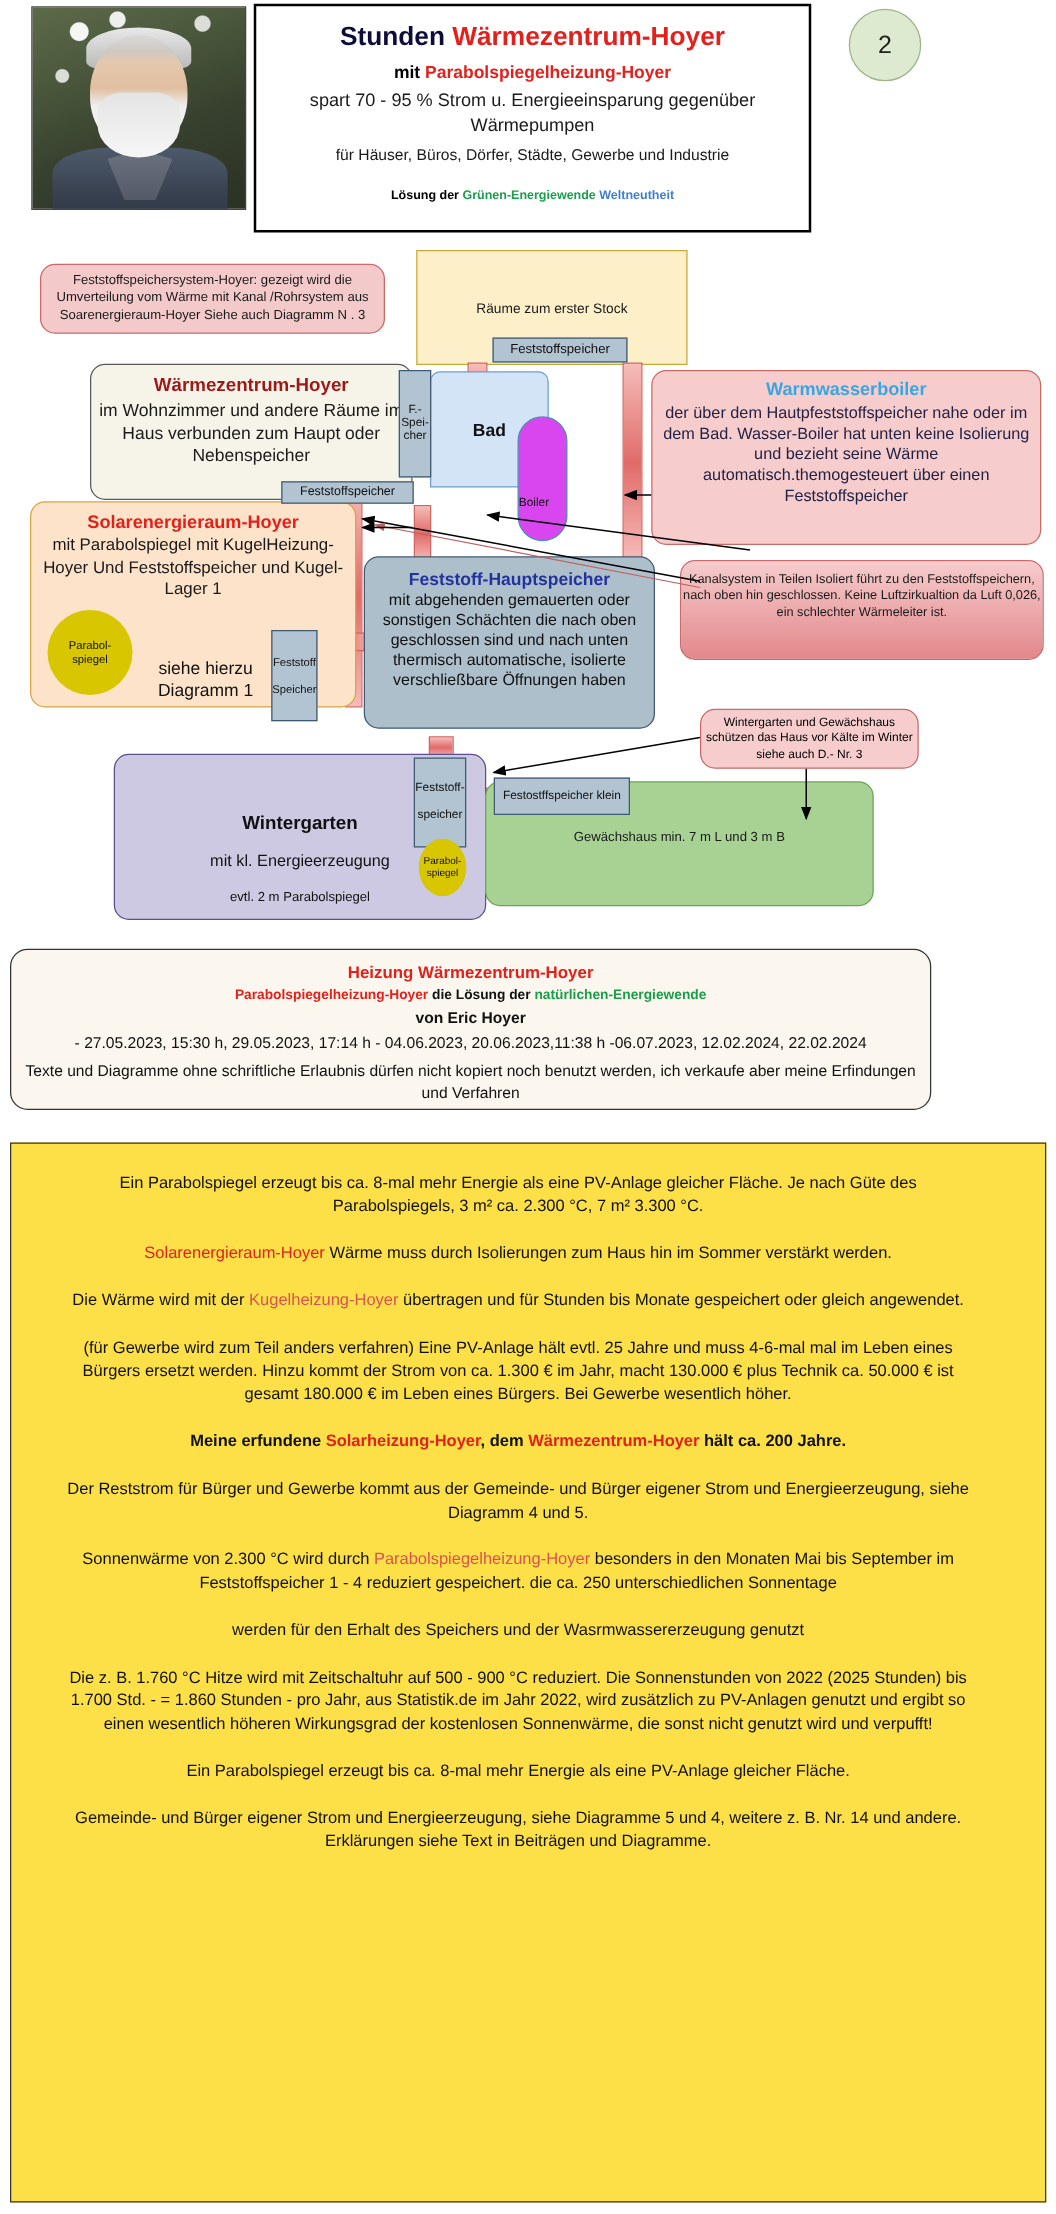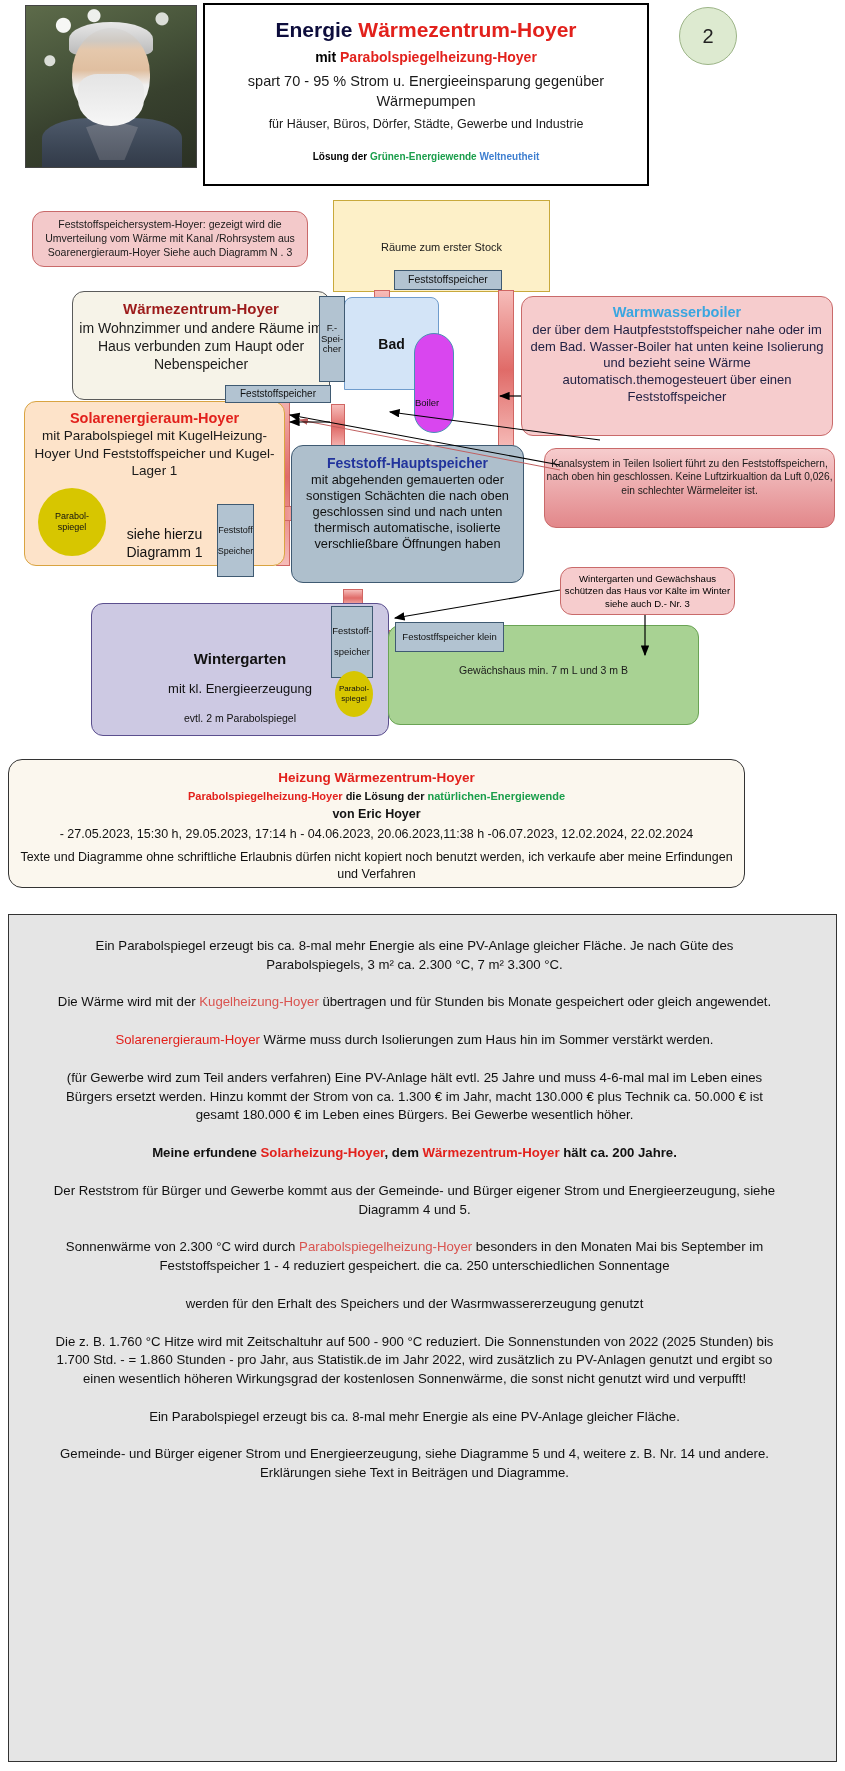--- a/index.html
+++ b/index.html
@@ -301,21 +301,21 @@
   .cp3 { font-size: 12.5px; font-weight: bold; color: #111; margin-top: 5px; }
   .cp4 { font-size: 12.5px; color: #111; margin-top: 5px; line-height: 1.35; }
   .cp5 { font-size: 12.5px; color: #111; margin-top: 6px; line-height: 1.35; }
 
   
   .textblock {
     position: absolute;
     left: 8px; top: 914px;
     width: 829px; height: 848px;
     border: 1px solid #333;
-    background: #e5e5e5;
+    background: #fde047;
     padding: 22px 60px 0 44px;
   }
   .tb-p {
     font-size: 13.2px;
     color: #111;
     line-height: 1.42;
     text-align: center;
     margin: 0 0 19px 0;
   }
   .tb-p .red   { color: #e2211c; }
@@ -329,21 +329,21 @@
 
   <div class="header-photo">
     <div class="photo-body"></div>
     <div class="photo-collar"></div>
     <div class="photo-hair"></div>
     <div class="photo-face"></div>
     <div class="photo-beard"></div>
   </div>
 
   <div class="header-box">
-    <div class="h-line1"><span>Energie </span><span class="red">Wärmezentrum-Hoyer</span></div>
+    <div class="h-line1"><span>Stunden </span><span class="red">Wärmezentrum-Hoyer</span></div>
     <div class="h-line3"><span>mit </span><span class="red">Parabolspiegelheizung-Hoyer</span></div>
     <div class="h-line4">spart 70 - 95 % Strom u. Energieeinsparung gegenüber Wärmepumpen</div>
     <div class="h-line5">für Häuser, Büros, Dörfer, Städte, Gewerbe und Industrie</div>
     <div class="h-line6"><span>Lösung der </span><span class="green">Grünen-Energiewende</span> <span class="blue">Weltneutheit</span></div>
   </div>
 
   <div class="header-badge">2</div>
 
   <div class="diagram">
 
@@ -436,23 +436,23 @@
     <div class="cp1">Heizung Wärmezentrum-Hoyer</div>
     <div class="cp2"><span>Parabolspiegelheizung-Hoyer</span><span class="blk"> die Lösung der </span><span class="green">natürlichen-Energiewende</span></div>
     <div class="cp3">von Eric Hoyer</div>
     <div class="cp4">- 27.05.2023, 15:30 h, 29.05.2023, 17:14 h - 04.06.2023, 20.06.2023,11:38 h -06.07.2023, 12.02.2024, 22.02.2024</div>
     <div class="cp5">Texte und Diagramme ohne schriftliche Erlaubnis dürfen nicht kopiert noch benutzt werden, ich verkaufe aber meine Erfindungen und Verfahren</div>
   </div>
 
   <div class="textblock">
     <p class="tb-p">Ein Parabolspiegel erzeugt bis ca. 8-mal mehr Energie als eine PV-Anlage gleicher Fläche. Je nach Güte des Parabolspiegels, 3  m² ca. 2.300 °C, 7 m² 3.300 °C.</p>
 
+    <p class="tb-p"><span class="red">Solarenergieraum-Hoyer</span><span> Wärme muss durch Isolierungen zum Haus hin im Sommer verstärkt werden.</span></p>
+
     <p class="tb-p"><span>Die Wärme wird mit der </span><span class="red2">Kugelheizung-Hoyer</span><span> übertragen und für Stunden bis Monate gespeichert oder gleich angewendet.</span></p>
-
-    <p class="tb-p"><span class="red">Solarenergieraum-Hoyer</span><span> Wärme muss durch Isolierungen zum Haus hin im Sommer verstärkt werden.</span></p>
 
     <p class="tb-p">(für Gewerbe wird zum Teil anders verfahren) Eine PV-Anlage hält evtl. 25 Jahre und muss 4-6-mal mal im Leben eines Bürgers ersetzt werden. Hinzu kommt der Strom von ca. 1.300 € im Jahr, macht 130.000 € plus Technik ca. 50.000 € ist gesamt 180.000 € im Leben eines Bürgers. Bei Gewerbe wesentlich höher.</p>
 
     <p class="tb-p"><b>Meine erfundene </b><b class="red">Solarheizung-Hoyer</b><b>, dem </b><b class="red">Wärmezentrum-Hoyer</b><b> hält ca. 200 Jahre.</b></p>
 
     <p class="tb-p">Der Reststrom für Bürger und Gewerbe kommt  aus der Gemeinde- und Bürger eigener Strom und Energieerzeugung, siehe Diagramm  4  und 5.</p>
 
     <p class="tb-p"><span>Sonnenwärme von 2.300 °C  wird durch </span><span class="red2">Parabolspiegelheizung-Hoyer</span><span> besonders in den Monaten Mai bis September im  Feststoffspeicher 1 - 4 reduziert gespeichert. die ca. 250 unterschiedlichen Sonnentage</span></p>
 
     <p class="tb-p">werden für den Erhalt des Speichers und der Wasrmwassererzeugung genutzt</p>

